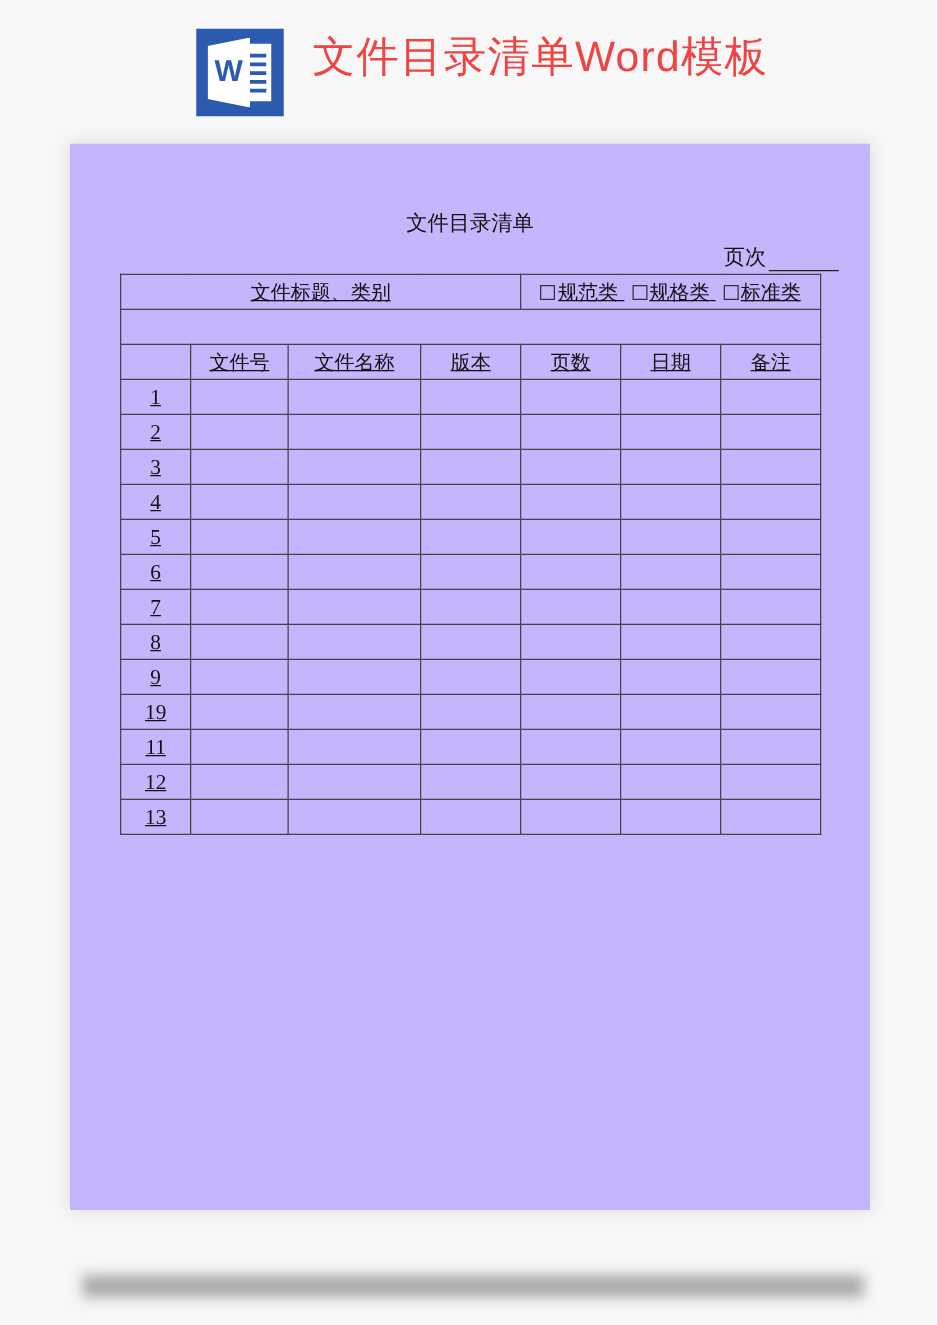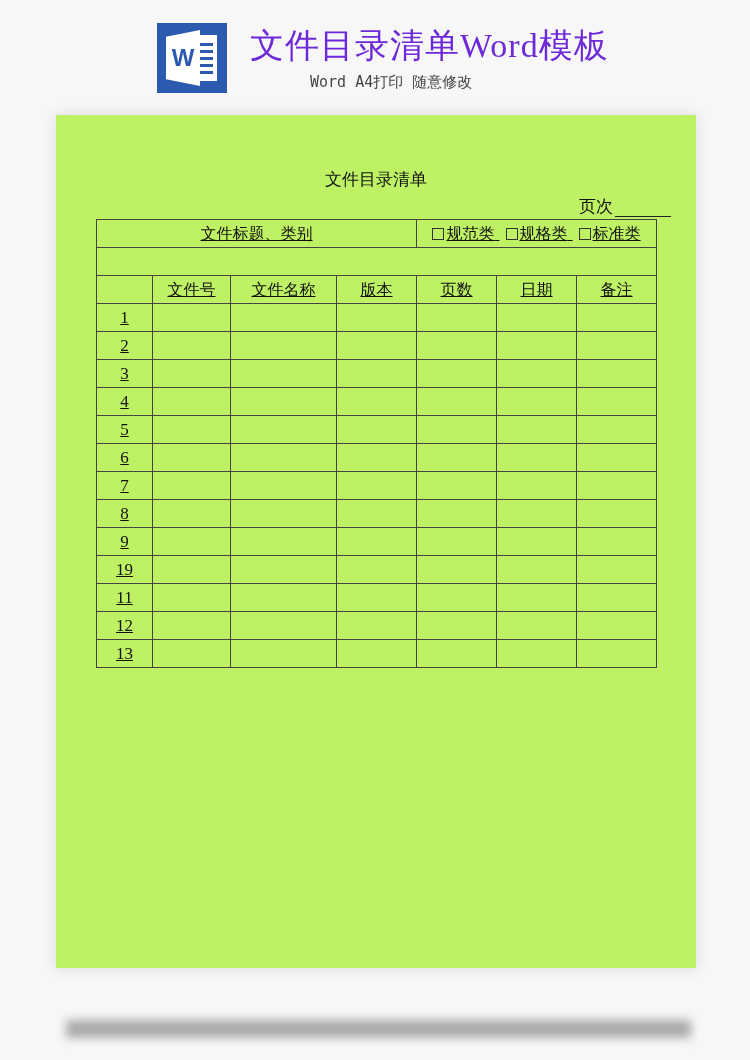--- a/index.html
+++ b/index.html
@@ -26,35 +26,35 @@
       background: #fff;
       clip-path: polygon(0 12%, 100% 0, 100% 100%, 0 88%);
     }
     .word-logo .w {
       position: absolute; left: 13px; top: 20px; width: 26px; height: 30px;
       color: #2b5aaf; font-weight: bold; font-size: 24px; line-height: 30px;
       text-align: center; font-family: "Liberation Sans", sans-serif;
     }
     .main-title {
       position: absolute; left: 250px; top: 24px;
-      font-size: 34px; line-height: 44px; color: #6d28d9;
-      font-family: Liberation Serif, serif; letter-spacing: 1px;
+      font-size: 34px; line-height: 44px; color: #ef4444;
+      font-family: Liberation Sans, sans-serif; letter-spacing: 1px;
     }
     .subtitle {
       position: absolute; left: 310px; top: 72px;
       font-size: 15px; line-height: 20px; color: #444;
       font-family: "DejaVu Sans Mono", monospace;
     }
     .page-shadow {
       position: absolute; left: 66px; top: 1020px; width: 625px; height: 18px;
       background: #aaa; filter: blur(5px);
     }
     .page {
       position: absolute; left: 56px; top: 115px; width: 640px; height: 853px;
-      background: #bef264;
+      background: #c4b5fd;
       box-shadow: 0 0 14px rgba(0,0,0,0.12);
     }
     .doc-title {
       position: absolute; left: 0; top: 53px; width: 640px; text-align: center;
       font-size: 17px; line-height: 22px; color: #111;
       font-family: "DejaVu Serif", serif;
     }
     .page-no {
       position: absolute; left: 490px; top: 80px;
       font-size: 17px; line-height: 22px; color: #111;
@@ -89,21 +89,20 @@
       <div class="line" style="top:8px"></div>
       <div class="line" style="top:15px"></div>
       <div class="line" style="top:22px"></div>
       <div class="line" style="top:29px"></div>
       <div class="line" style="top:36px"></div>
     </div>
     <div class="cover"></div>
     <div class="w">W</div>
   </div>
   <div class="main-title">文件目录清单Word模板</div>
-  <div class="subtitle">Word A4打印 随意修改</div>
 </div>
 
 <div class="page-shadow"></div>
 
 <div class="page">
   <div class="doc-title">文件目录清单</div>
   <div class="page-no">
     <span>页次</span>
     <span class="blank"></span>
   </div>

